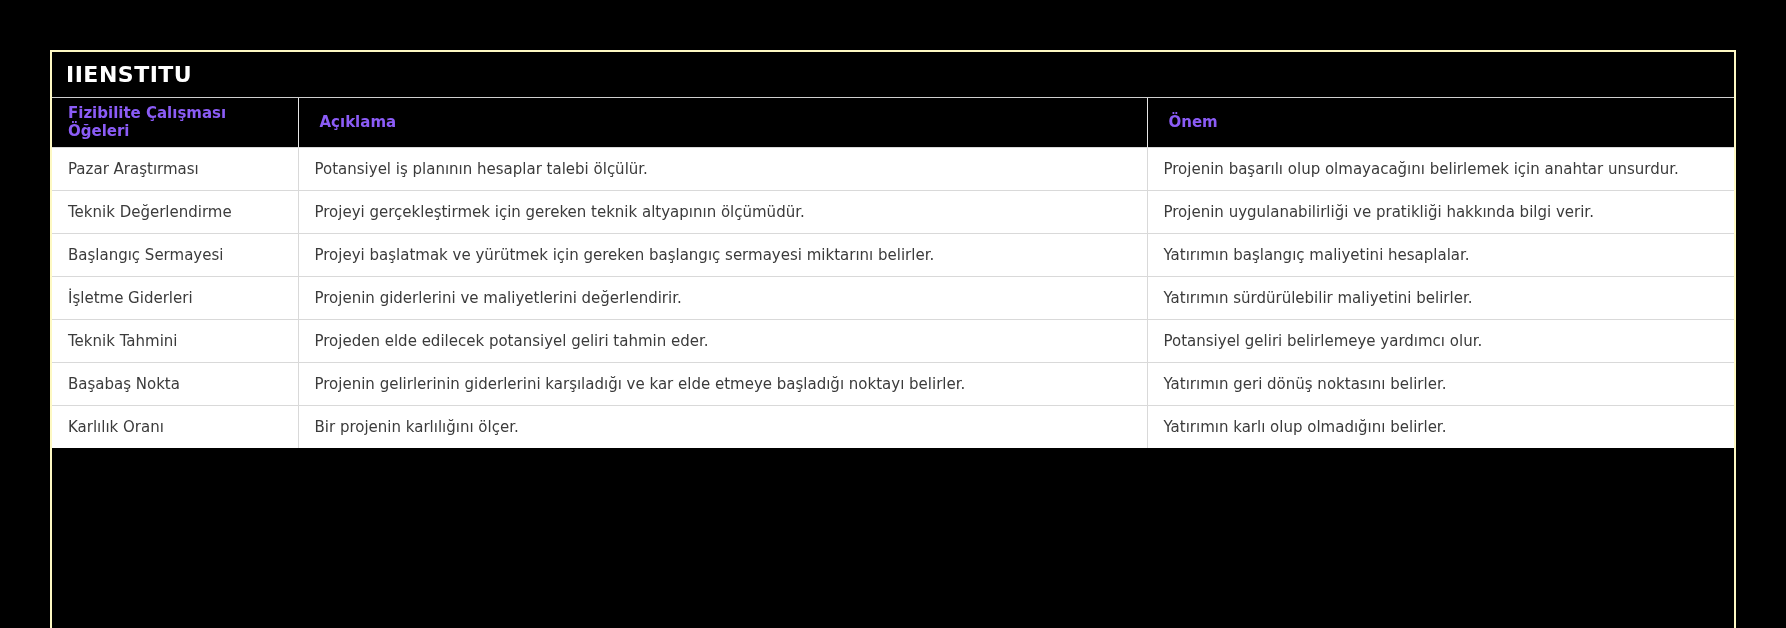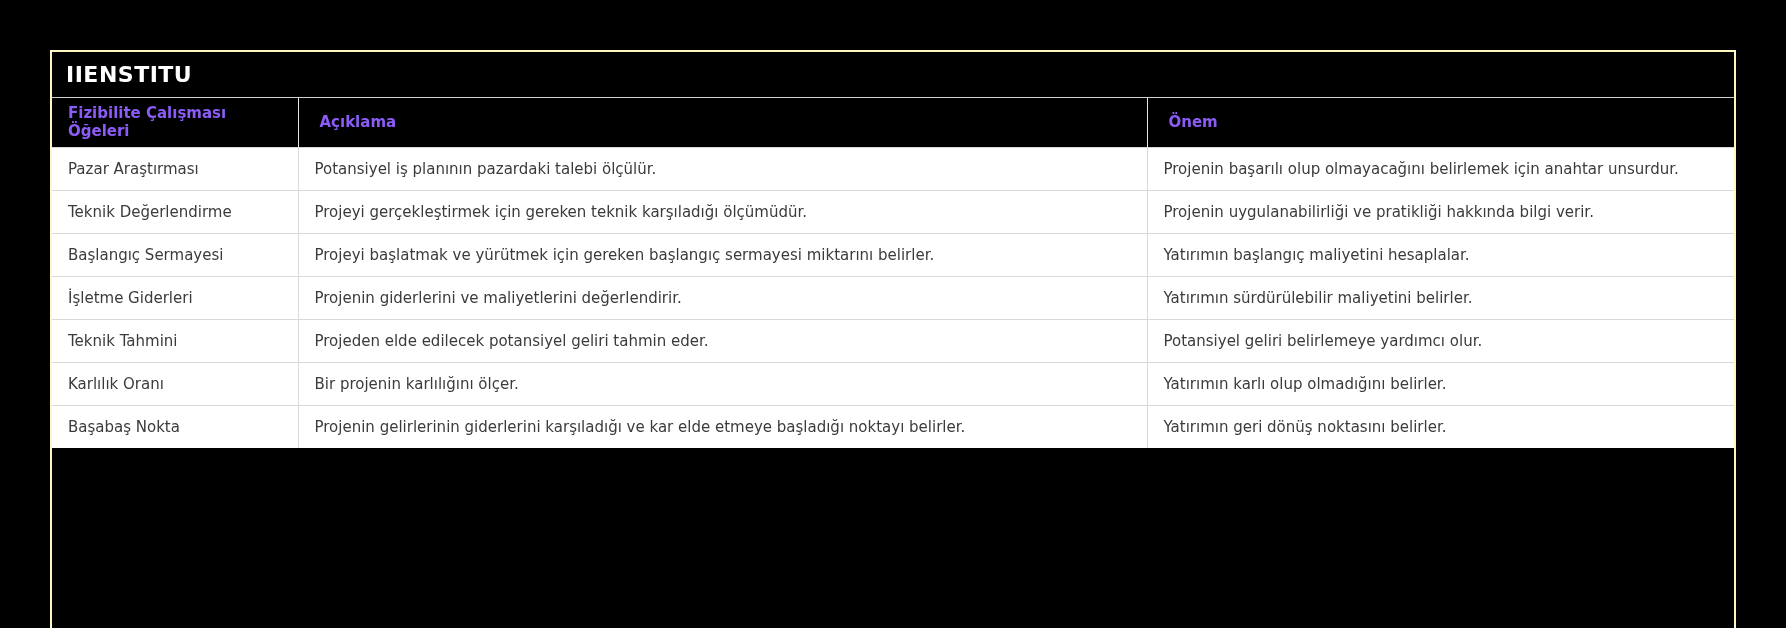--- a/index.html
+++ b/index.html
@@ -88,48 +88,48 @@
     <thead>
       <tr>
         <th>Fizibilite Çalışması Öğeleri</th>
         <th>Açıklama</th>
         <th>Önem</th>
       </tr>
     </thead>
     <tbody>
       <tr>
           <td>Pazar Araştırması</td>
-          <td>Potansiyel iş planının pazardaki talebi ölçülür.</td>
+          <td>Potansiyel iş planının hesaplar talebi ölçülür.</td>
           <td>Projenin başarılı olup olmayacağını belirlemek için anahtar unsurdur.</td>
         </tr>
         <tr>
           <td>Teknik Değerlendirme</td>
-          <td>Projeyi gerçekleştirmek için gereken teknik karşıladığı ölçümüdür.</td>
+          <td>Projeyi gerçekleştirmek için gereken teknik altyapının ölçümüdür.</td>
           <td>Projenin uygulanabilirliği ve pratikliği hakkında bilgi verir.</td>
         </tr>
         <tr>
           <td>Başlangıç Sermayesi</td>
           <td>Projeyi başlatmak ve yürütmek için gereken başlangıç sermayesi miktarını belirler.</td>
           <td>Yatırımın başlangıç maliyetini hesaplalar.</td>
         </tr>
         <tr>
           <td>İşletme Giderleri</td>
           <td>Projenin giderlerini ve maliyetlerini değerlendirir.</td>
           <td>Yatırımın sürdürülebilir maliyetini belirler.</td>
         </tr>
         <tr>
           <td>Teknik Tahmini</td>
           <td>Projeden elde edilecek potansiyel geliri tahmin eder.</td>
           <td>Potansiyel geliri belirlemeye yardımcı olur.</td>
         </tr>
         <tr>
+          <td>Başabaş Nokta</td>
+          <td>Projenin gelirlerinin giderlerini karşıladığı ve kar elde etmeye başladığı noktayı belirler.</td>
+          <td>Yatırımın geri dönüş noktasını belirler.</td>
+        </tr>
+        <tr>
           <td>Karlılık Oranı</td>
           <td>Bir projenin karlılığını ölçer.</td>
           <td>Yatırımın karlı olup olmadığını belirler.</td>
-        </tr>
-        <tr>
-          <td>Başabaş Nokta</td>
-          <td>Projenin gelirlerinin giderlerini karşıladığı ve kar elde etmeye başladığı noktayı belirler.</td>
-          <td>Yatırımın geri dönüş noktasını belirler.</td>
         </tr>
     </tbody>
   </table>
 </div>
 
 </body></html>

